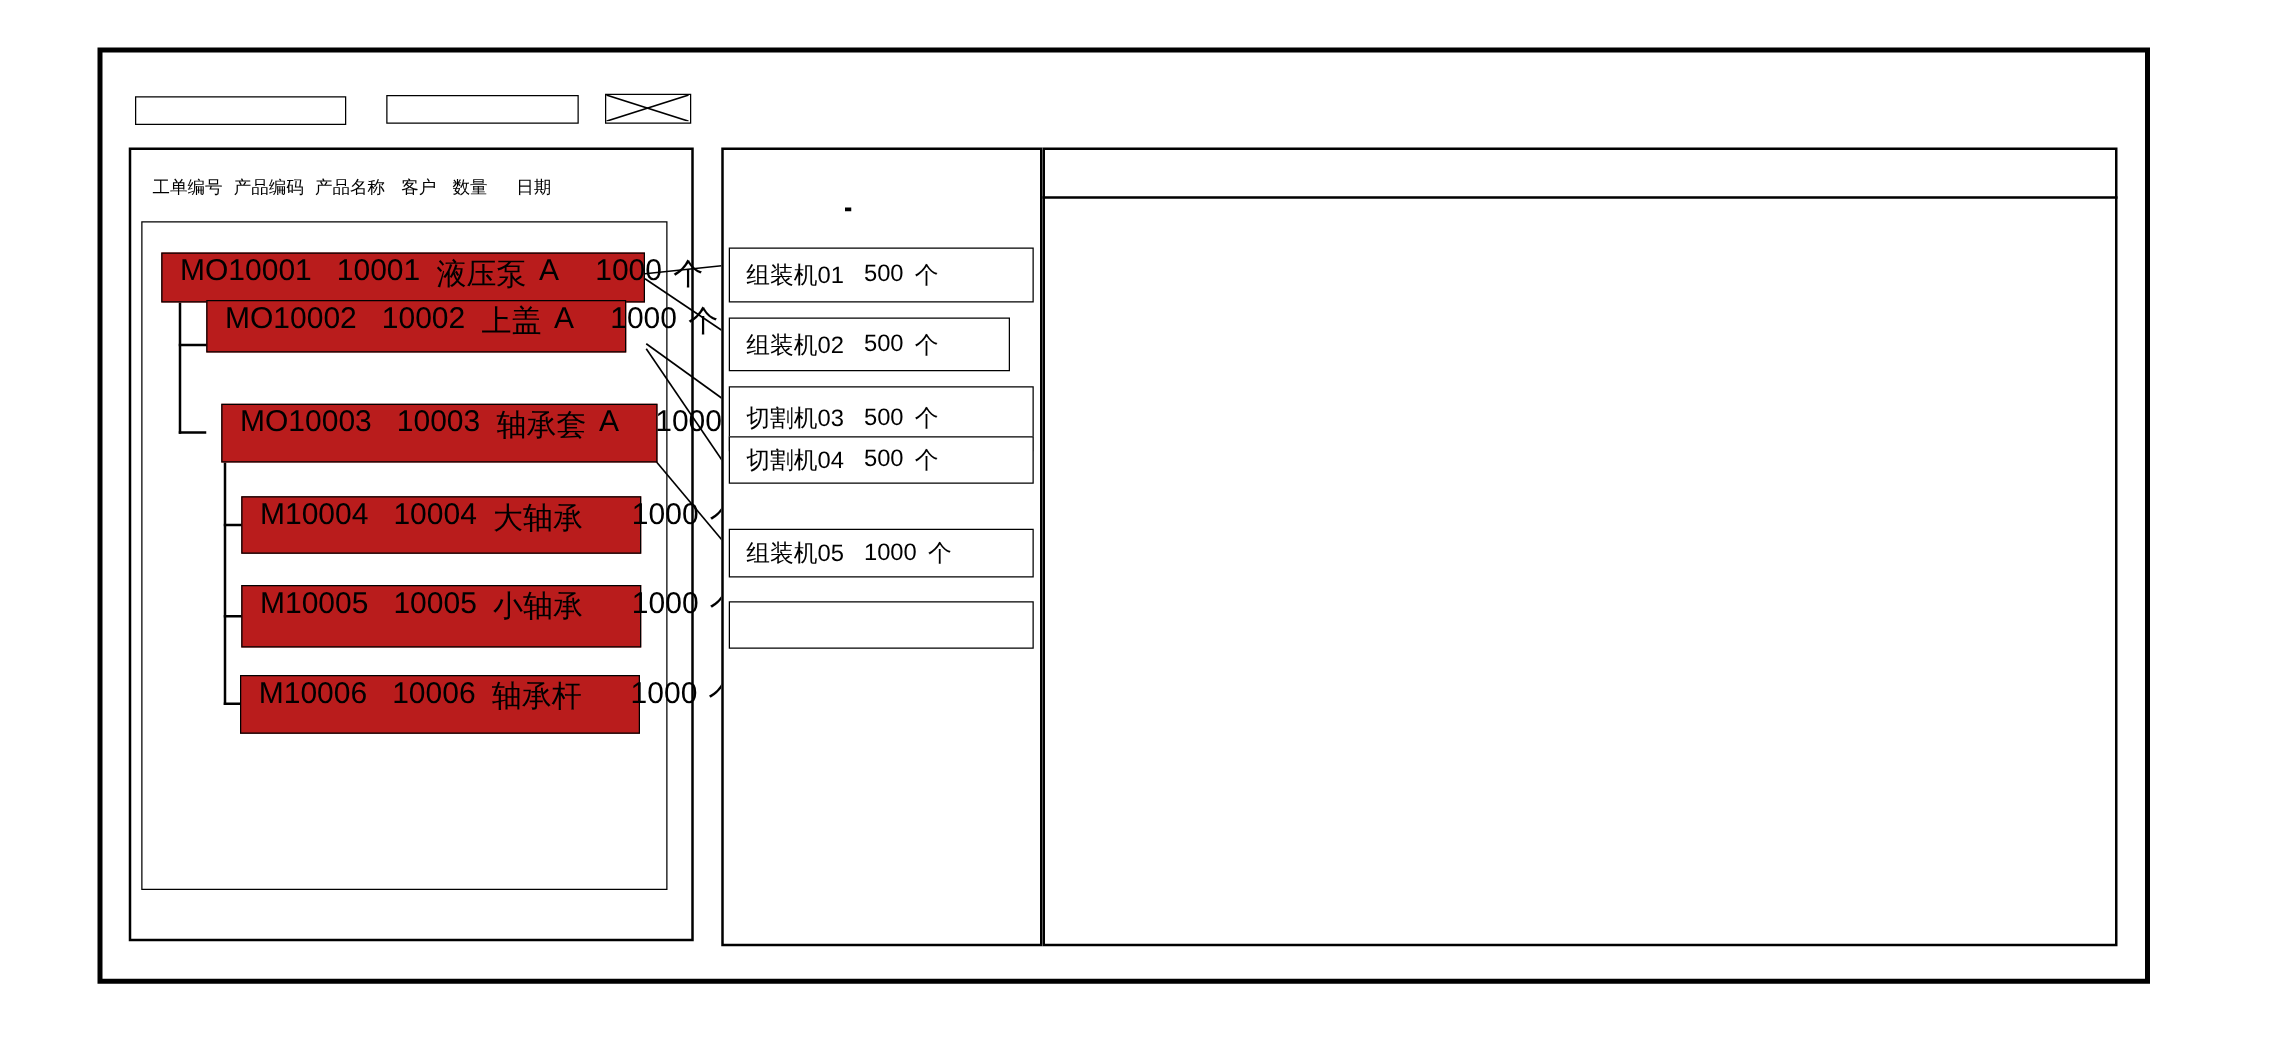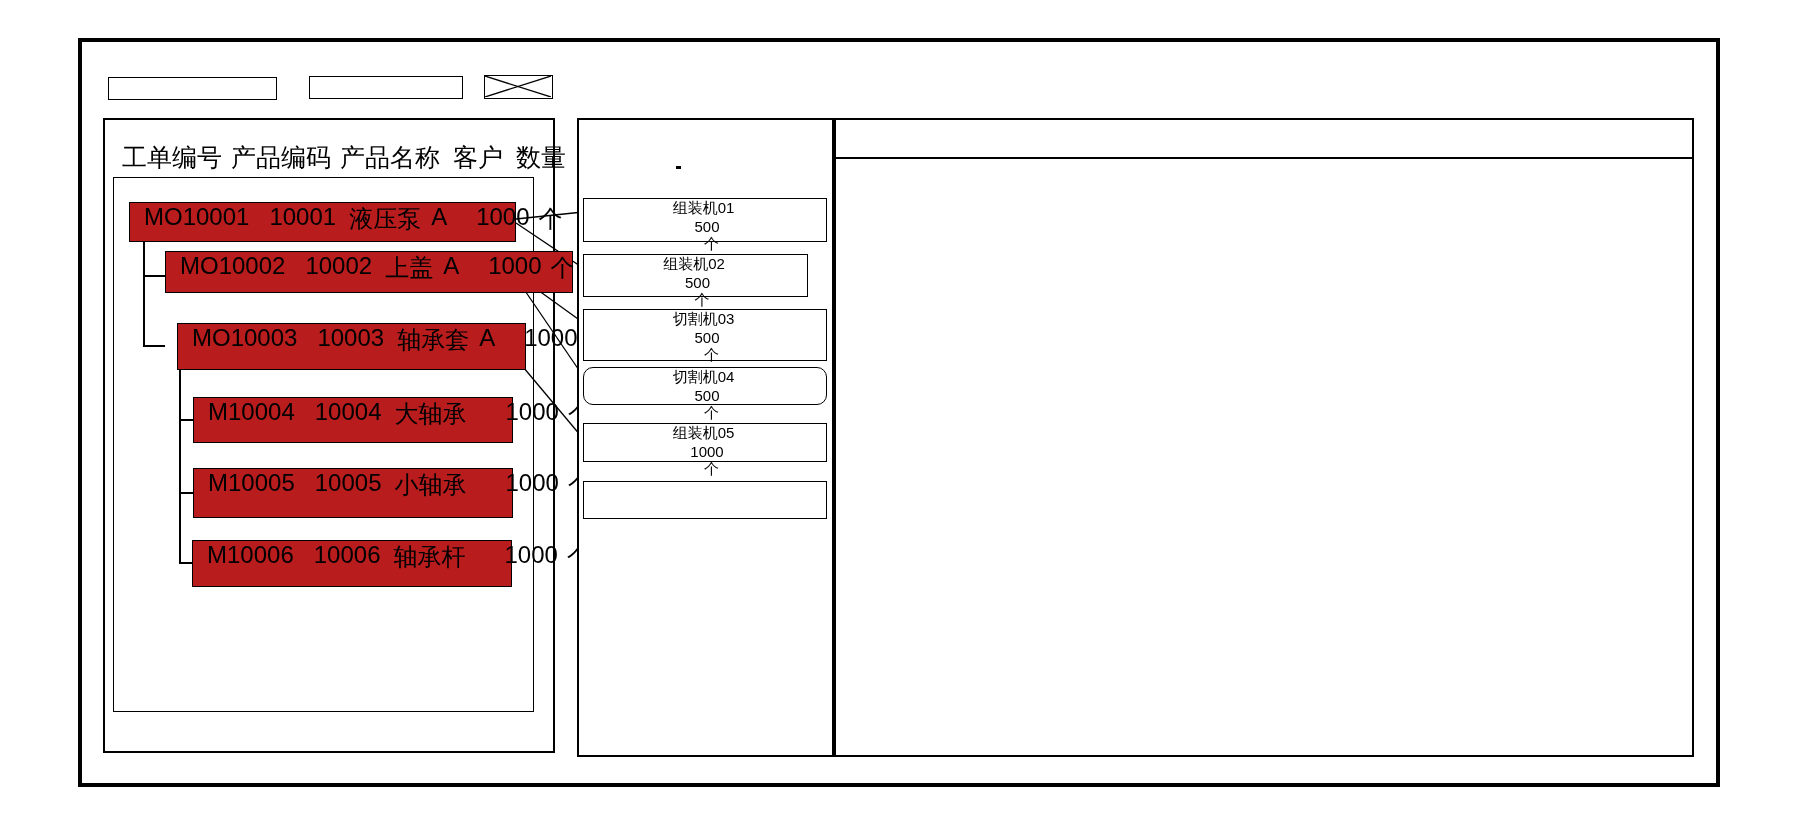--- a/index.html
+++ b/index.html
@@ -3,32 +3,32 @@
 <meta charset="utf-8">
 <style>
   html,body{margin:0;padding:0;background:#ffffff;}
   body{font-family:"Liberation Sans","DejaVu Sans",sans-serif;color:#000;}
   .page{position:relative;width:1819px;height:833px;background:#fff;overflow:hidden;}
   .abs{position:absolute;box-sizing:border-box;}
   .b15{border:1.5px solid #000;background:#fff;}
   .b2{border:2px solid #000;background:#fff;}
   .hline{background:#000;height:1.5px;}
   .vline{background:#000;width:1.5px;}
-  .hdr{display:flex;align-items:flex-start;font-size:25px;white-space:nowrap;text-align:right;}
+  .hdr{display:flex;align-items:flex-start;font-size:14px;white-space:nowrap;text-align:right;}
   .hdr span{display:inline-block;}
   .hdr .g7{margin-right:9px;}
   .hdr .g12{margin-right:13px;}
   .hdr .g22{margin-right:23px;}
   .wo-box{display:flex;align-items:flex-start;padding-left:14px;font-size:24px;white-space:nowrap;background:#b91c1c;}
   .wo-box .f-order{margin-right:20px;}
   .wo-box .f-code{margin-right:13px;}
   .wo-box .f-name{margin-right:10px;}
   .wo-box .f-cust{margin-right:29px;}
   .wo-box .f-qty{margin-right:9px;}
-  .mc-box{display:flex;align-items:center;padding-left:13px;font-size:15px;white-space:nowrap;background:#fff;flex-direction:column;}
+  .mc-box{display:flex;align-items:center;padding-left:13px;font-size:19px;white-space:nowrap;background:#fff;}
   .mc-box .m-name{margin-right:16px;}
   .mc-box .m-qty{margin-right:9px;}
   svg.overlay{position:absolute;left:0;top:0;pointer-events:none;}
 </style>
 </head>
 <body>
 
 <div class="page">
 
   <div class="abs" style="left:78px;top:38px;width:1642px;height:749px;border:4px solid #000;"></div>
@@ -73,21 +73,21 @@
 
   <div class="abs b15 wo-box" style="left:129px;top:202px;width:387px;height:40px;">
     <span class="f-order">MO10001</span>
     <span class="f-code">10001</span>
     <span class="f-name">液压泵</span>
     <span class="f-cust">A</span>
     <span class="f-qty">1000</span>
     <span>个</span>
   </div>
 
-  <div class="abs b15 wo-box" style="left:165px;top:251px;width:408px;height:42px;">
+  <div class="abs b15 wo-box" style="left:165px;top:240px;width:336px;height:42px;">
     <span class="f-order">MO10002</span>
     <span class="f-code">10002</span>
     <span class="f-name">上盖</span>
     <span class="f-cust">A</span>
     <span class="f-qty">1000</span>
     <span>个</span>
   </div>
 
   <div class="abs b15 wo-box" style="left:177px;top:323px;width:349px;height:47px;">
     <span class="f-order">MO10003</span>
@@ -136,21 +136,21 @@
   <div class="abs b15 mc-box" style="left:583px;top:254px;width:225px;height:43px;">
     <span class="m-name">组装机02</span>
     <span class="m-qty">500</span>
     <span>个</span>
   </div>
   <div class="abs b15 mc-box" style="left:583px;top:309px;width:244px;height:52px;">
     <span class="m-name">切割机03</span>
     <span class="m-qty">500</span>
     <span>个</span>
   </div>
-  <div class="abs b15 mc-box" style="left:583px;top:367px;width:244px;height:38px;border-radius:10px;">
+  <div class="abs b15 mc-box" style="left:583px;top:349px;width:244px;height:38px;">
     <span class="m-name">切割机04</span>
     <span class="m-qty">500</span>
     <span>个</span>
   </div>
   <div class="abs b15 mc-box" style="left:583px;top:423px;width:244px;height:39px;">
     <span class="m-name">组装机05</span>
     <span class="m-qty">1000</span>
     <span>个</span>
   </div>
   <div class="abs b15 mc-box" style="left:583px;top:481px;width:244px;height:38px;">

